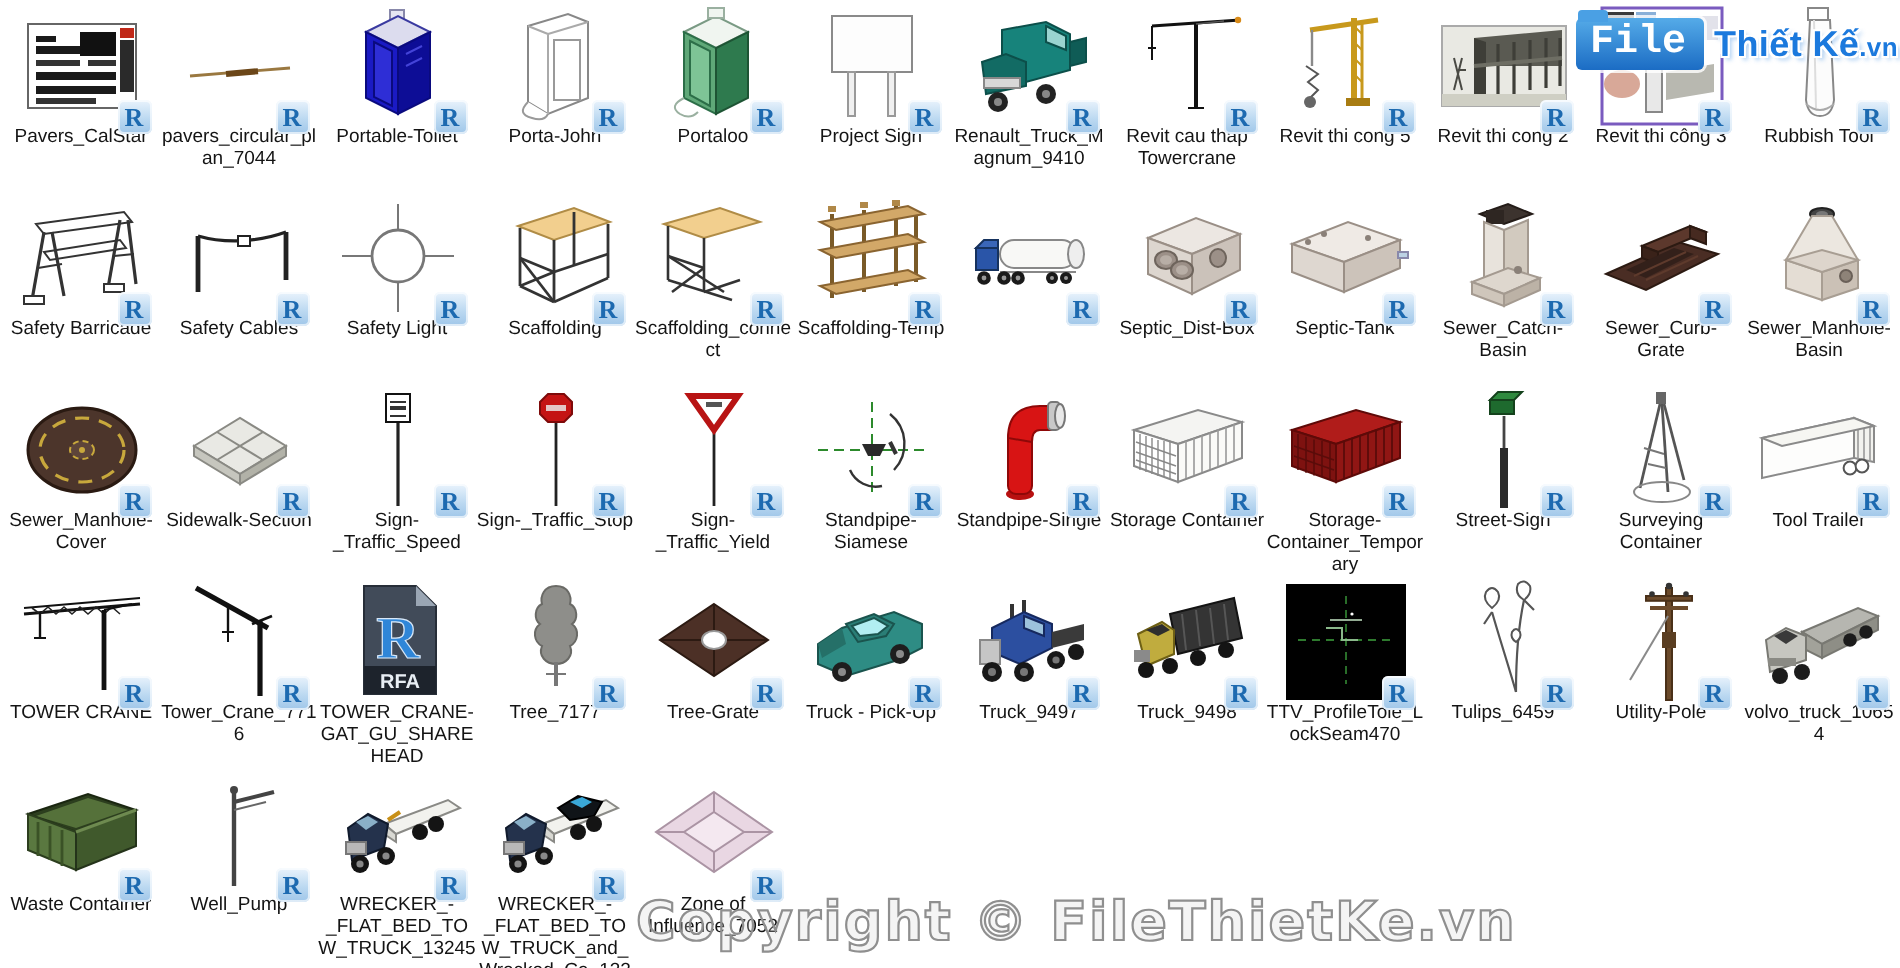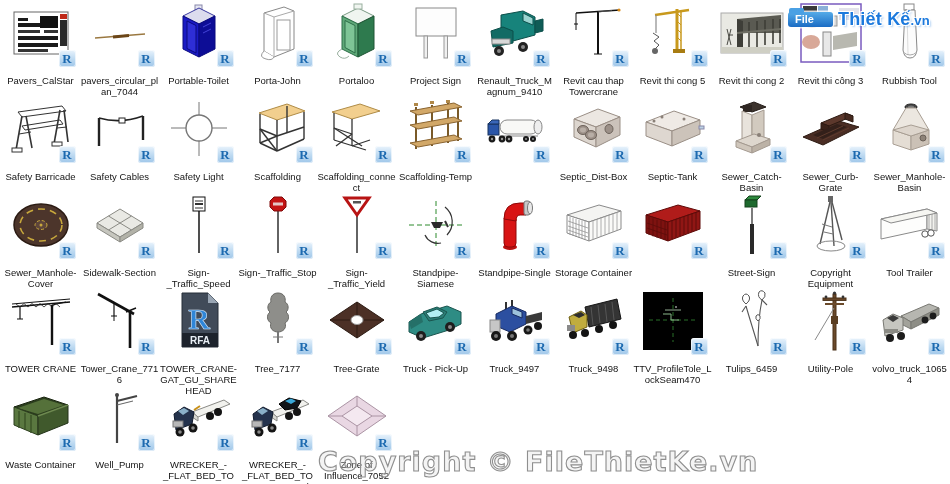--- a/index.html
+++ b/index.html
@@ -18,31 +18,31 @@
   }
   .badge{
     position:absolute;right:1px;bottom:-3px;width:17px;height:17px;border-radius:3px;
     background:linear-gradient(180deg,#e9f3fc 0%,#bcd9f1 55%,#9fc6e9 100%);
     display:flex;align-items:center;justify-content:center;
     box-shadow:inset 0 0 0 1px rgba(255,255,255,.65);
   }
   .badge span{font-weight:bold;font-size:13px;line-height:1;color:#1d6ab0;
     font-family:"Liberation Serif",serif;}
   .label{
-    margin-top:12px;font-size:9.5px;line-height:1.15;text-align:center;color:#141414;
+    margin-top:0;font-size:9.5px;line-height:1.15;text-align:center;color:#141414;
     max-width:84px;overflow-wrap:anywhere;word-break:break-word;
   }
   .logo{
     position:absolute;top:9px;left:788px;display:flex;align-items:center;z-index:8;
     white-space:nowrap;
   }
   .folder{
     position:relative;background:linear-gradient(180deg,#55abe8 0%,#1b6cc4 100%);
-    border-radius:3px;padding:1px 19px 2px 7px;color:#fff;font-weight:bold;
-    font-size:11px;box-shadow:0 0 0 1.5px rgba(255,255,255,.8);
+    border-radius:3px;padding:1px 9px 2px 7px;color:#fff;font-weight:bold;
+    font-size:20px;box-shadow:0 0 0 1.5px rgba(255,255,255,.8);font-family:Liberation Mono, monospace;
   }
   .folder:before{
     content:"";position:absolute;top:-4px;left:1px;width:15px;height:6px;
     background:#4aa0e4;border-radius:2px 2px 0 0;
   }
   .brand{
     font-weight:bold;font-size:18px;color:#1b79dd;margin-left:5px;letter-spacing:.2px;
     text-shadow:1px 1px 0 #fff,-1px -1px 0 #fff,1px -1px 0 #fff,-1px 1px 0 #fff,2px 2px 2px rgba(27,121,221,.35);
   }
   .brand .vn{font-size:13px;margin-top:32px;}
@@ -654,20 +654,21 @@
             <line x1="44" y1="17.2" x2="44" y2="35.6"></line>
             <line x1="48" y1="15.8" x2="48" y2="34.2"></line>
             <line x1="52" y1="14.4" x2="52" y2="32.8"></line>
             <line x1="56" y1="13" x2="56" y2="31.4"></line>
           </g>
         </svg>
         <div class="badge">
           <span>R</span>
         </div>
       </div>
+      <div class="label">Storage-Container_Temporary</div>
     </div>
     <div class="item">
       <div class="thumbwrap">
         <svg width="30" height="62" viewBox="0 0 30 62">
           <line x1="15" y1="14" x2="15" y2="30" stroke="#444" stroke-width="1.4"></line>
           <rect x="13" y="30" width="4" height="30" fill="#2a2a2a"></rect>
           <polygon points="8,6 20,6 24,2 12,2" fill="#2e8a3e" stroke="#14421c"></polygon>
           <rect x="8" y="6" width="12" height="7" fill="#1e6a2e" stroke="#14421c"></rect>
         </svg>
         <div class="badge">
@@ -683,21 +684,21 @@
           <line x1="24" y1="8" x2="14" y2="50" stroke="#555" stroke-width="1.4"></line>
           <line x1="25" y1="8" x2="28" y2="52" stroke="#555" stroke-width="1.4"></line>
           <line x1="26" y1="8" x2="36" y2="46" stroke="#555" stroke-width="1.4"></line>
           <path d="M16 30 l10 3 M18 38 l9 2" stroke="#777" fill="none"></path>
           <ellipse cx="25" cy="52" rx="14" ry="5" fill="none" stroke="#888"></ellipse>
         </svg>
         <div class="badge">
           <span>R</span>
         </div>
       </div>
-      <div class="label">Copyright Equipment</div>
+      <div class="label">Surveying Container</div>
     </div>
     <div class="item">
       <div class="thumbwrap">
         <svg width="66" height="44" viewBox="0 0 66 44">
           <polygon points="4,16 50,6 50,26 4,36" fill="#fdfdfc" stroke="#8a8a8a"></polygon>
           <polygon points="50,6 60,10 60,28 50,26" fill="#f2f2ee" stroke="#8a8a8a"></polygon>
           <g stroke="#999" stroke-width="0.8">
             <line x1="52" y1="8" x2="52" y2="27"></line>
             <line x1="55" y1="9" x2="55" y2="27.5"></line>
             <line x1="58" y1="10" x2="58" y2="28"></line>

